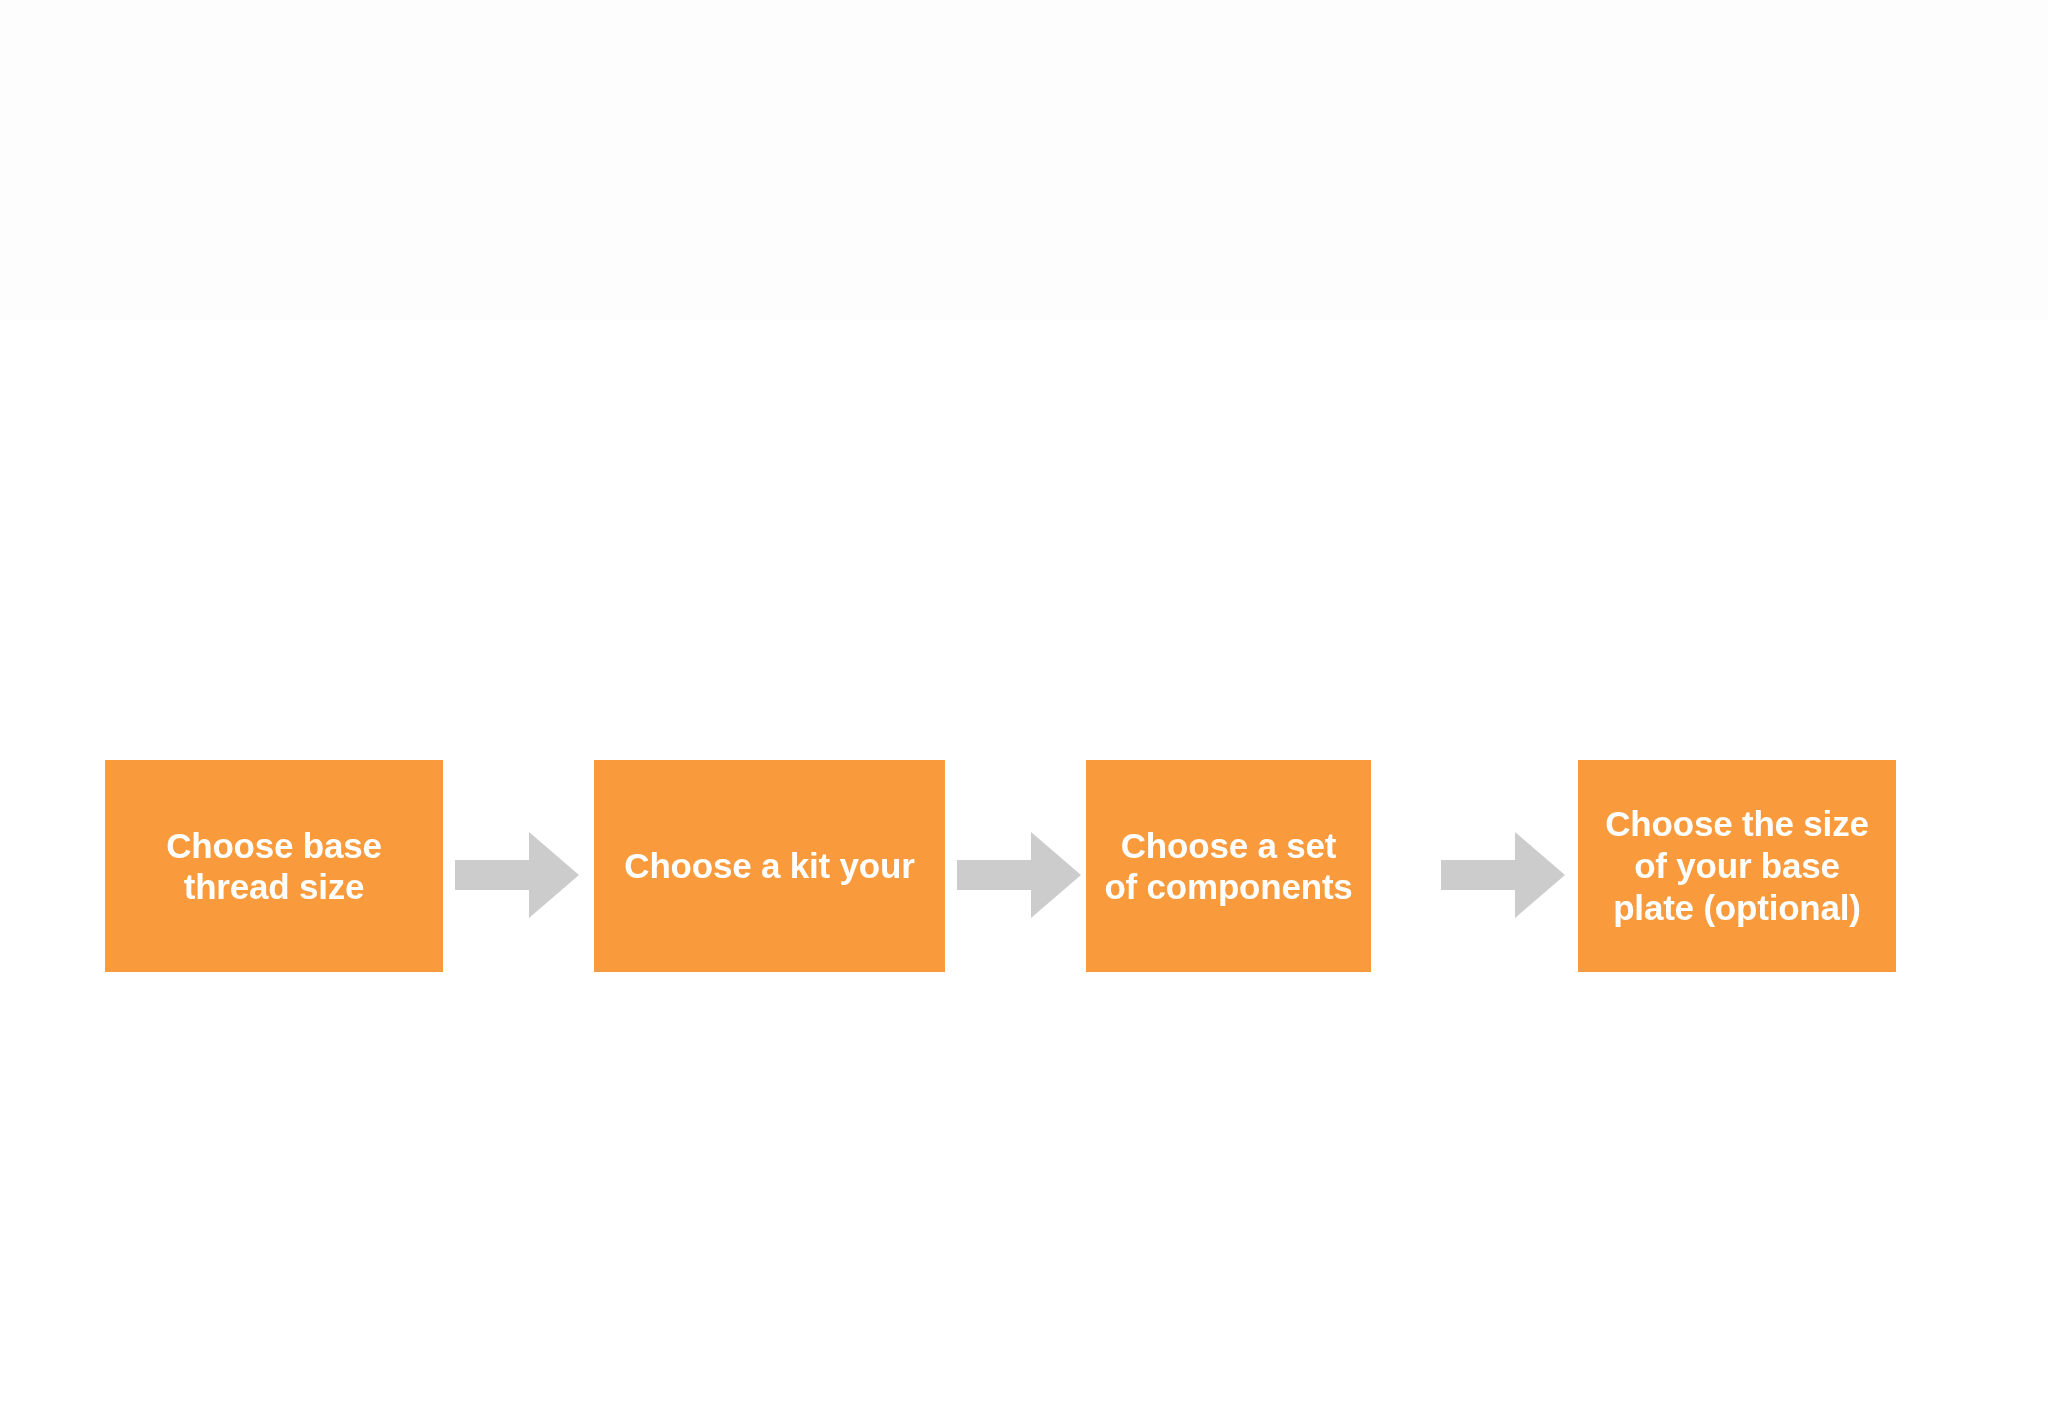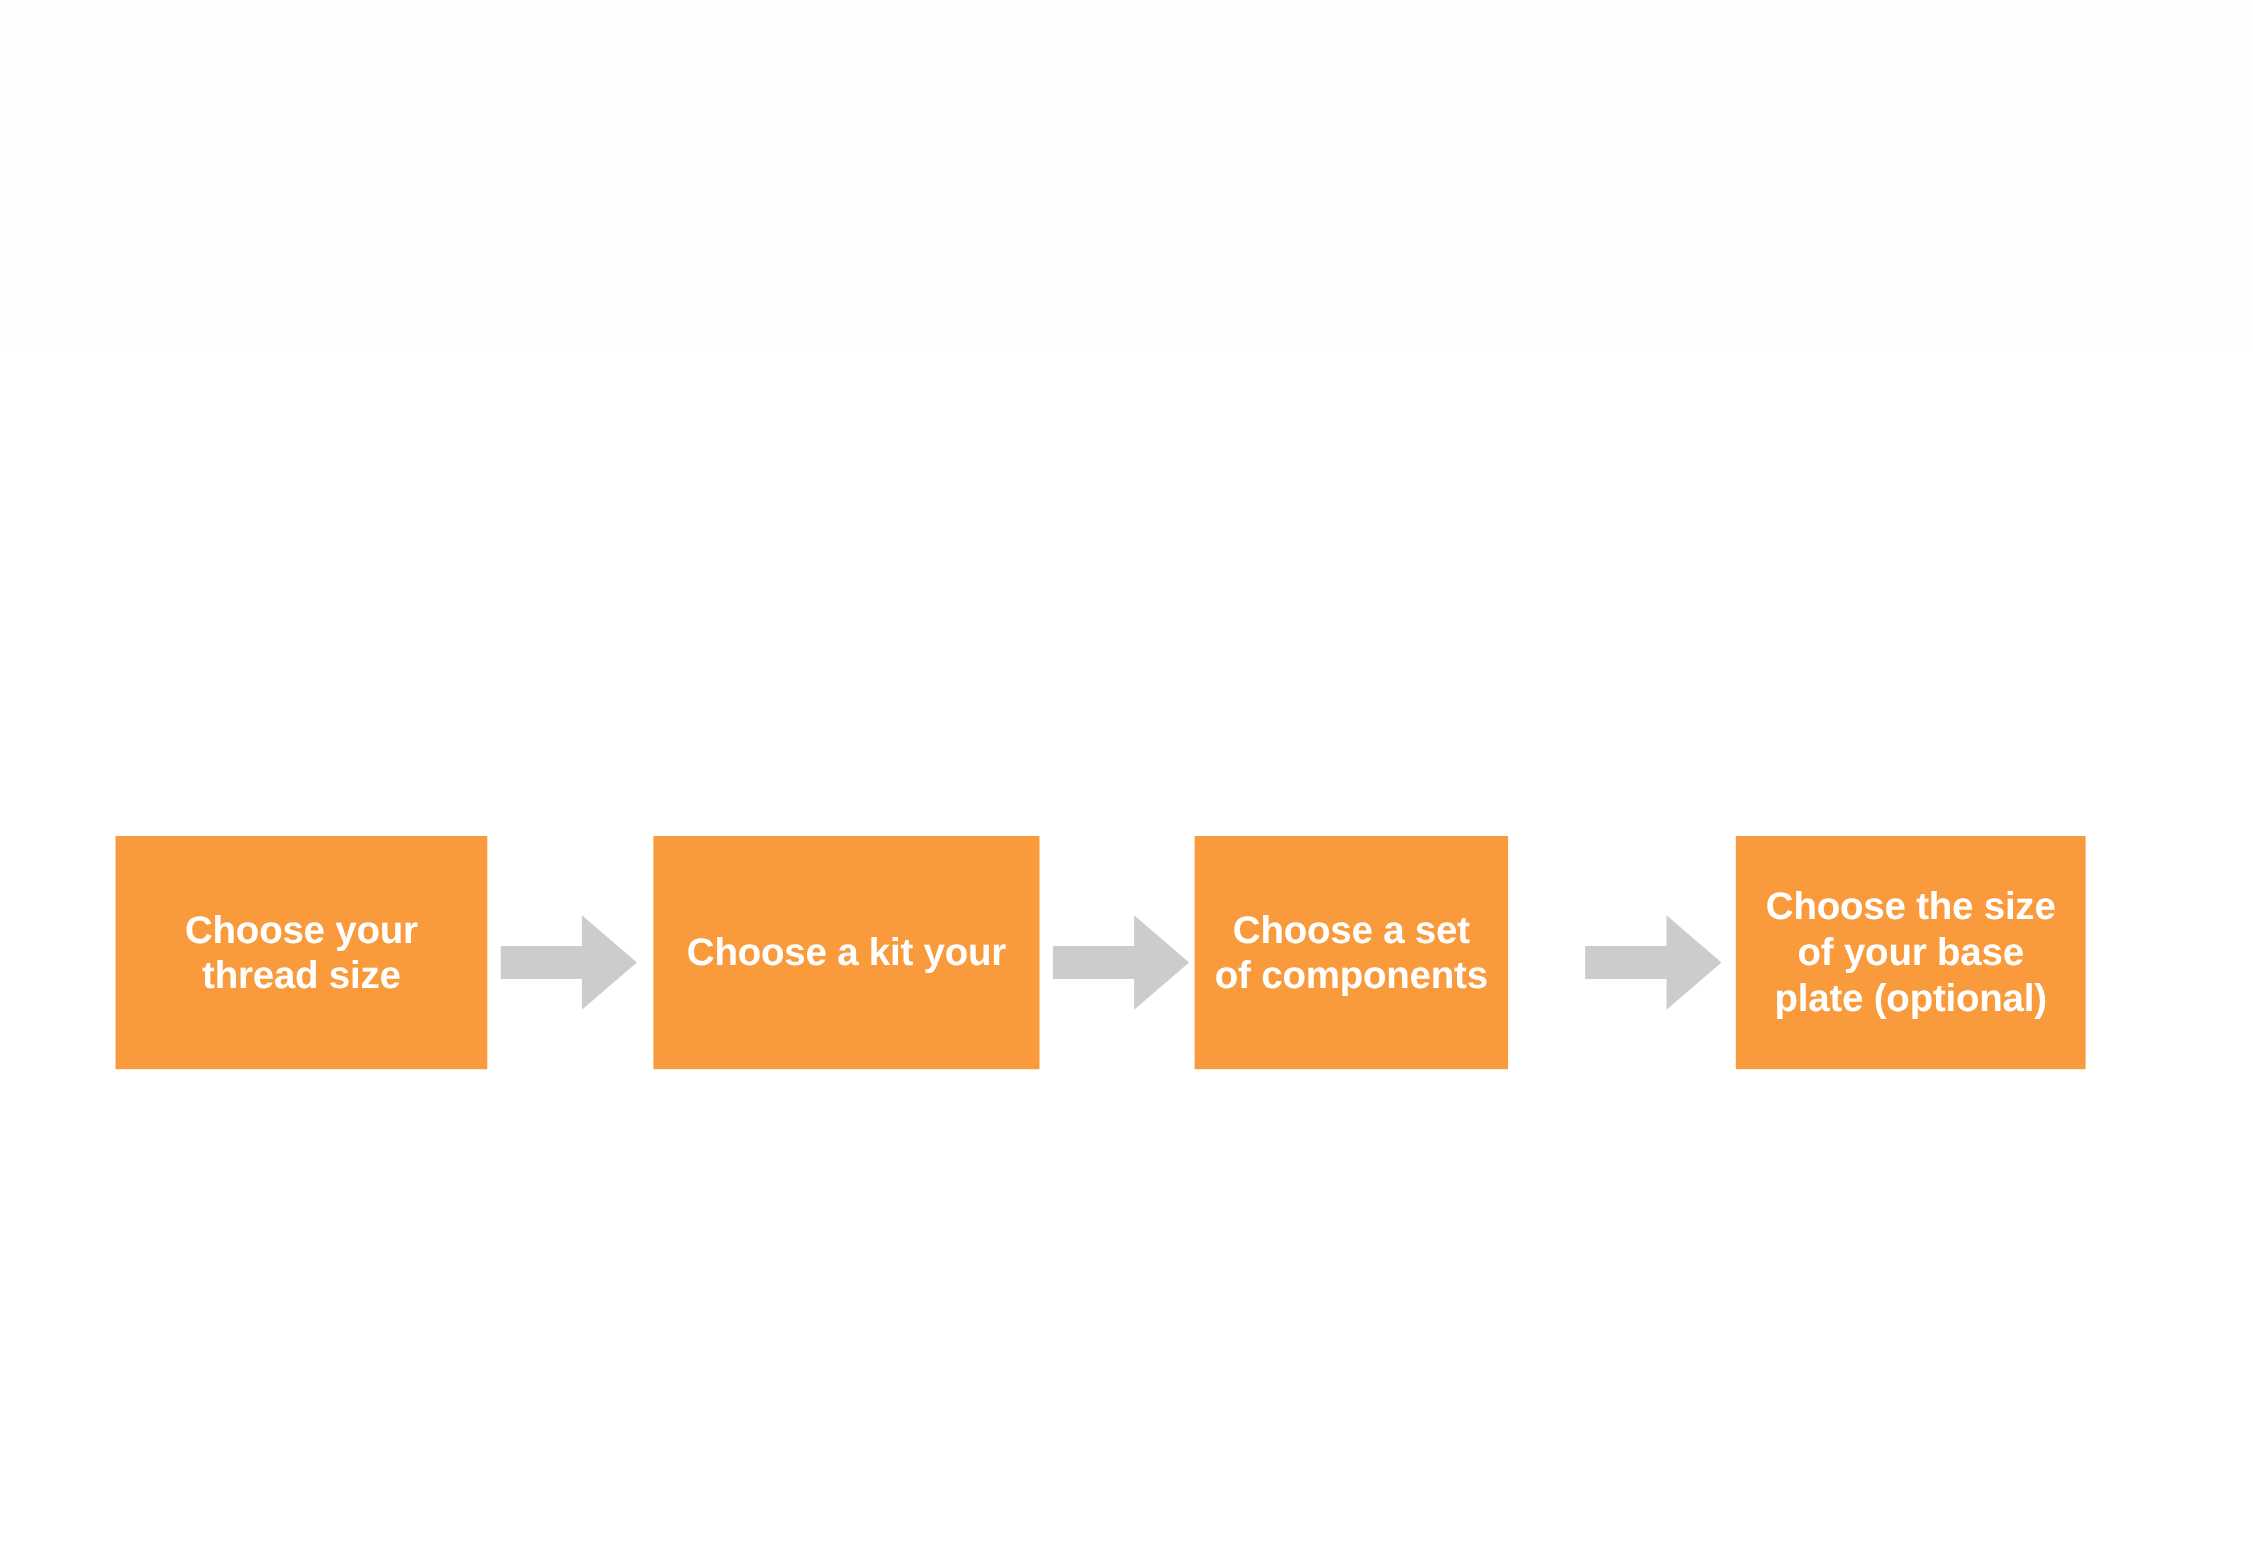--- a/index.html
+++ b/index.html
@@ -81,21 +81,21 @@
 </head>
 <body>
 
 <div id="canvas">
 
   <div class="top-band"></div>
 
   <div class="flow-row">
 
     <div class="step-box" id="box-1">
-      <div class="step-label">Choose your thread size</div>
+      <div class="step-label">Choose base thread size</div>
     </div>
 
     <div class="flow-arrow" id="arrow-1">
       <svg viewBox="0 0 124 86" xmlns="http://www.w3.org/2000/svg" aria-hidden="true">
         <polygon points="0,28 74,28 74,0 124,43 74,86 74,58 0,58" fill="#cccccc"></polygon>
       </svg>
     </div>
 
     <div class="step-box" id="box-2">
       <div class="step-label">Choose a kit your</div>

